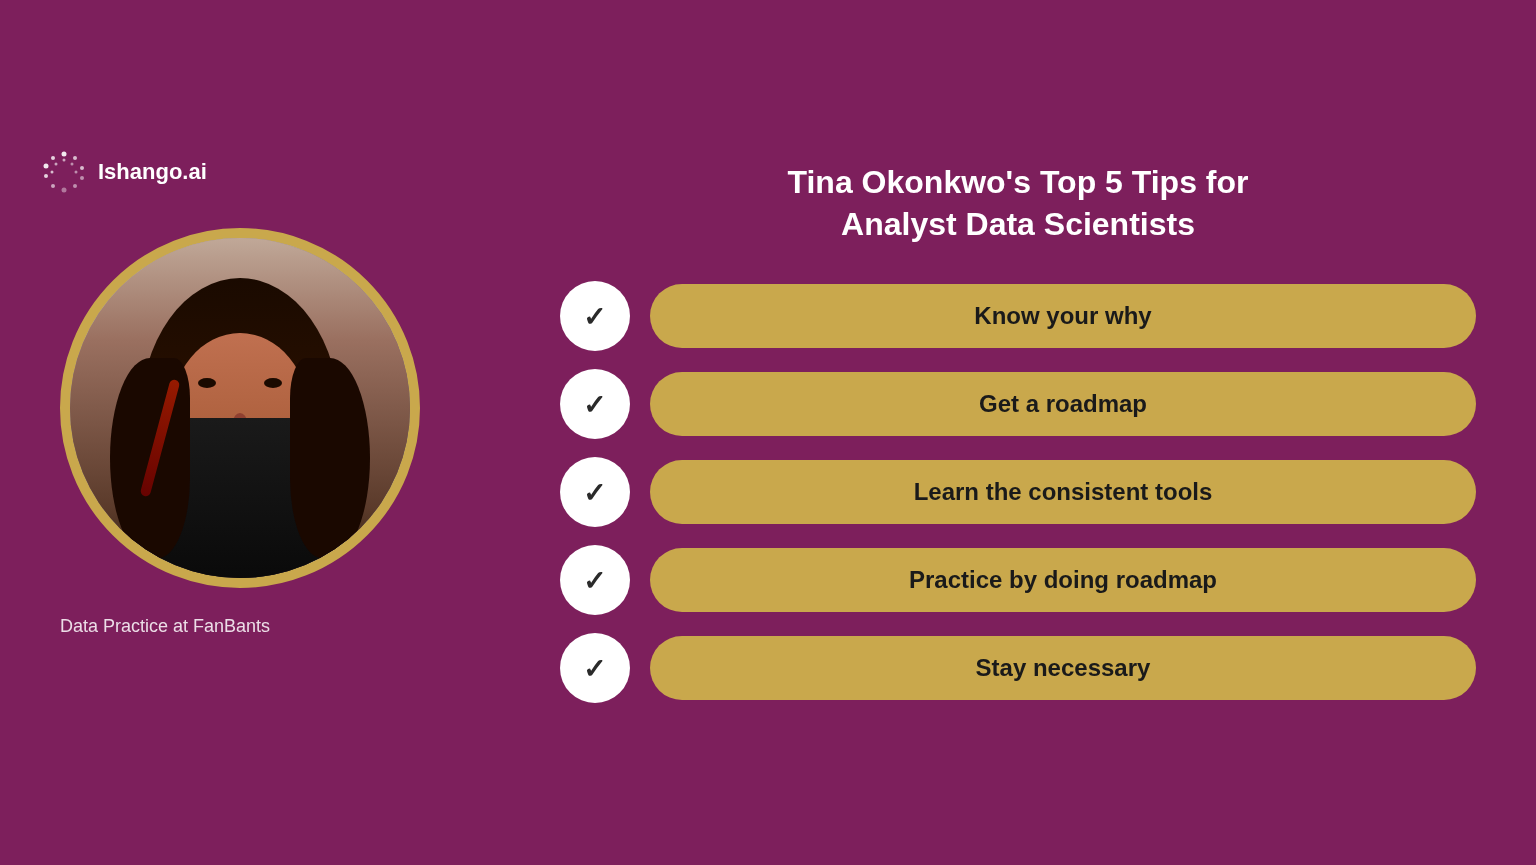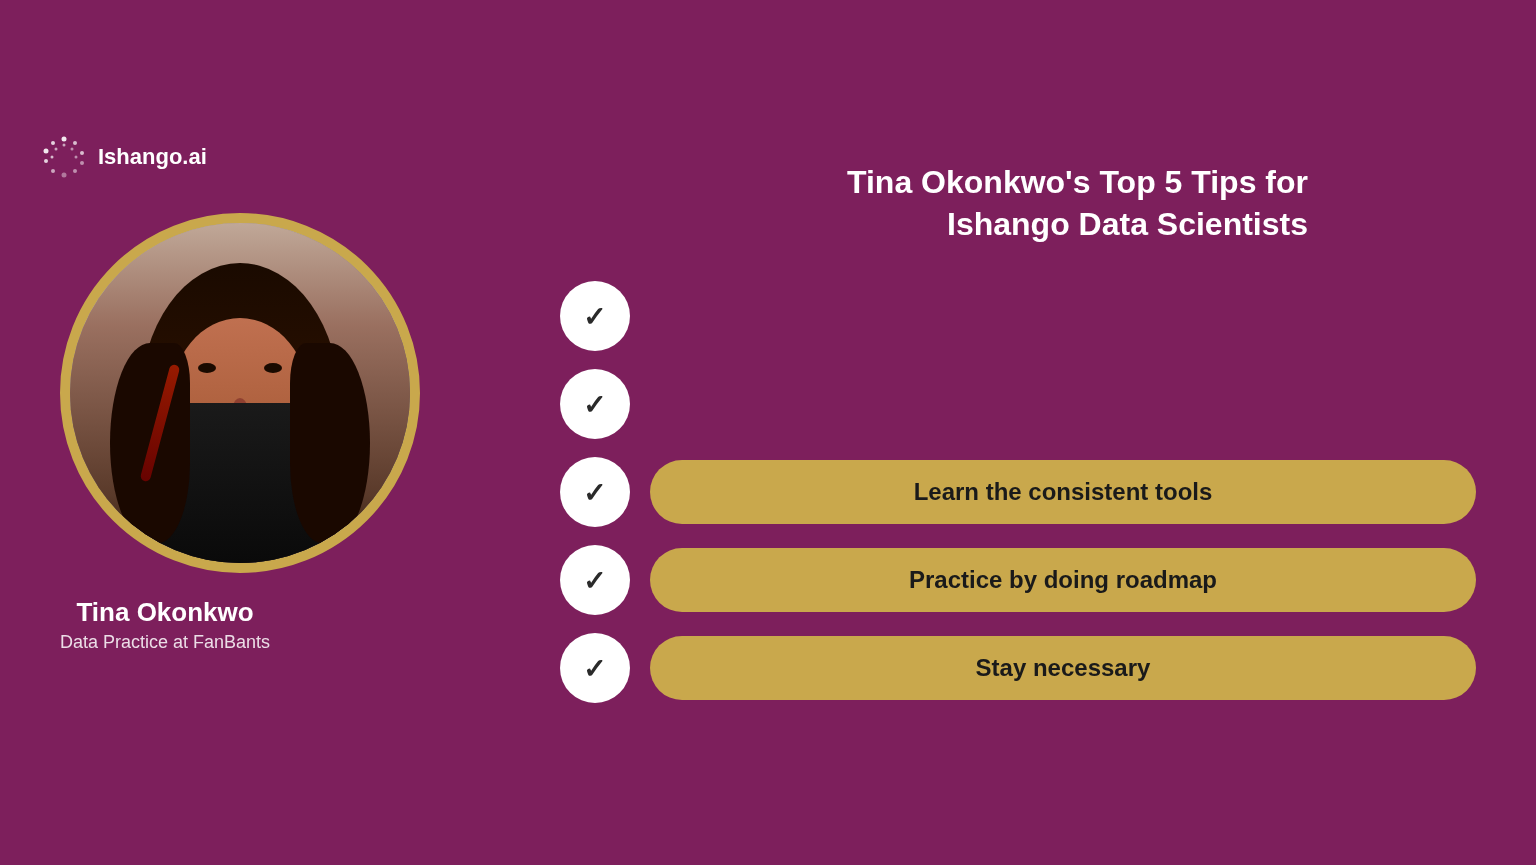--- a/index.html
+++ b/index.html
@@ -149,21 +149,21 @@
       flex-direction: column;
       align-items: flex-start;
       justify-content: center;
       padding-left: 80px;
     }
 
     .main-title {
       color: white;
       font-size: 32px;
       font-weight: 700;
-      text-align: right;
+      text-align: center;
       line-height: 1.3;
       margin-bottom: 36px;
       width: 100%;
       max-width: 580px;
       align-self: center;
     }
 
     .tips-list {
       display: flex;
       flex-direction: column;
@@ -252,45 +252,46 @@
         </div>
         <div class="portrait-hair-side-left"></div>
         <div class="portrait-hair-side-right"></div>
         <div class="portrait-body"></div>
 
         <div style="position:absolute; width:10px; height:120px; background:linear-gradient(180deg, #cc2200 0%, #880000 100%); border-radius:5px; top:140px; left:85px; z-index:3; transform:rotate(15deg); opacity:0.7;"></div>
       </div>
     </div>
 
     <div class="name-area">
-      <div class="person-name">Tina Okonkwo</div>
       <div class="person-title">Data Practice at FanBants</div>
     </div>
 
   </div>
 
   <div class="right-panel">
 
     <div class="main-title">
       <span>Tina Okonkwo's Top 5 Tips for</span><br>
-      <span>Ishango Data Scientists</span>
+      <span>Analyst Data Scientists</span>
     </div>
 
     <div class="tips-list">
 
       <div class="tip-row">
         <div class="check-bubble">
           <span class="check-mark">✓</span>
         </div>
-      </div>
-
-      <div class="tip-row">
-        <div class="check-bubble">
-          <span class="check-mark">✓</span>
-        </div>
+        <div class="tip-label">Know your why</div>
+      </div>
+
+      <div class="tip-row">
+        <div class="check-bubble">
+          <span class="check-mark">✓</span>
+        </div>
+        <div class="tip-label">Get a roadmap</div>
       </div>
 
       <div class="tip-row">
         <div class="check-bubble">
           <span class="check-mark">✓</span>
         </div>
         <div class="tip-label">Learn the consistent tools</div>
       </div>
 
       <div class="tip-row">

